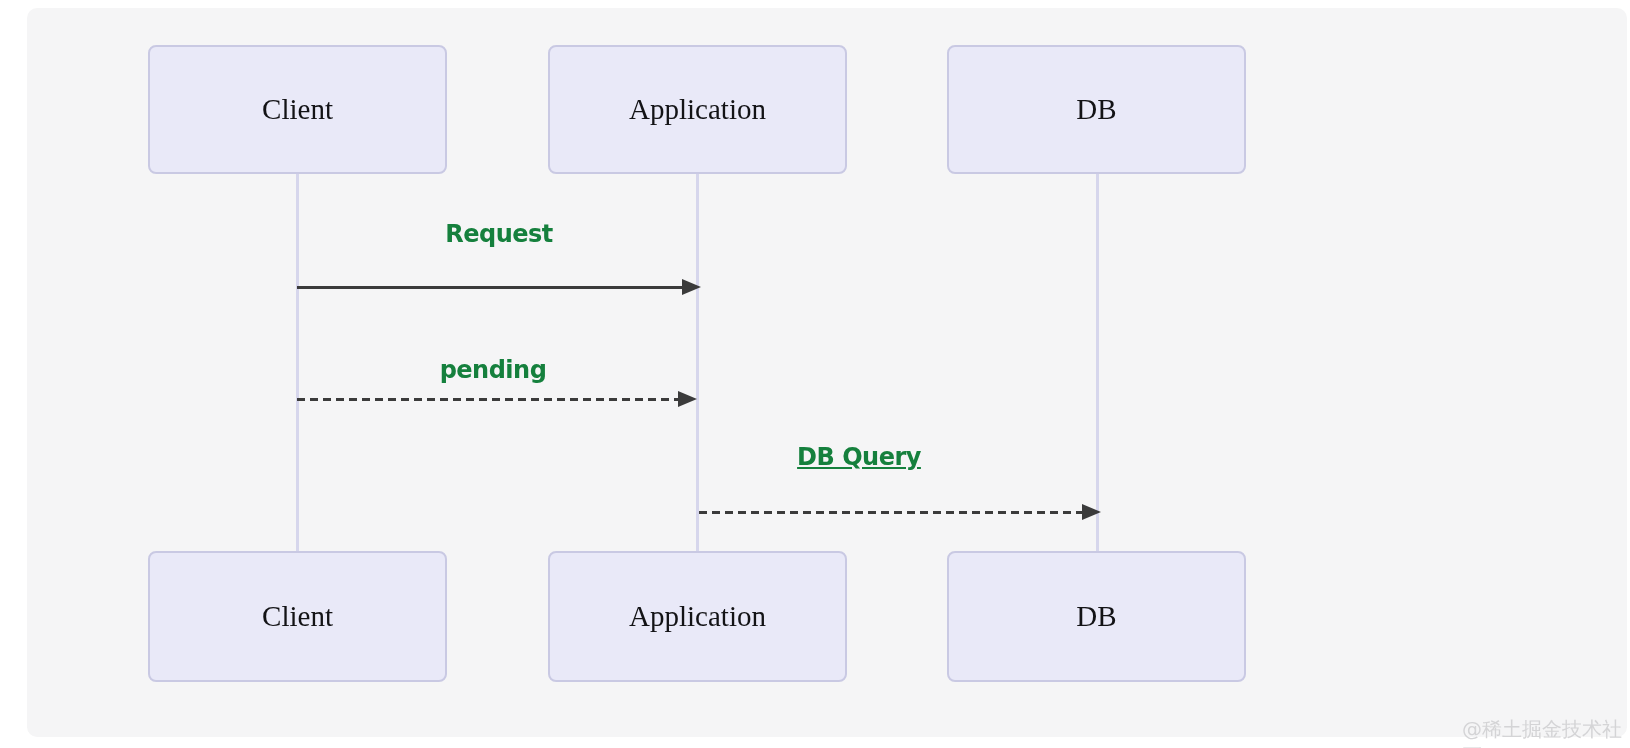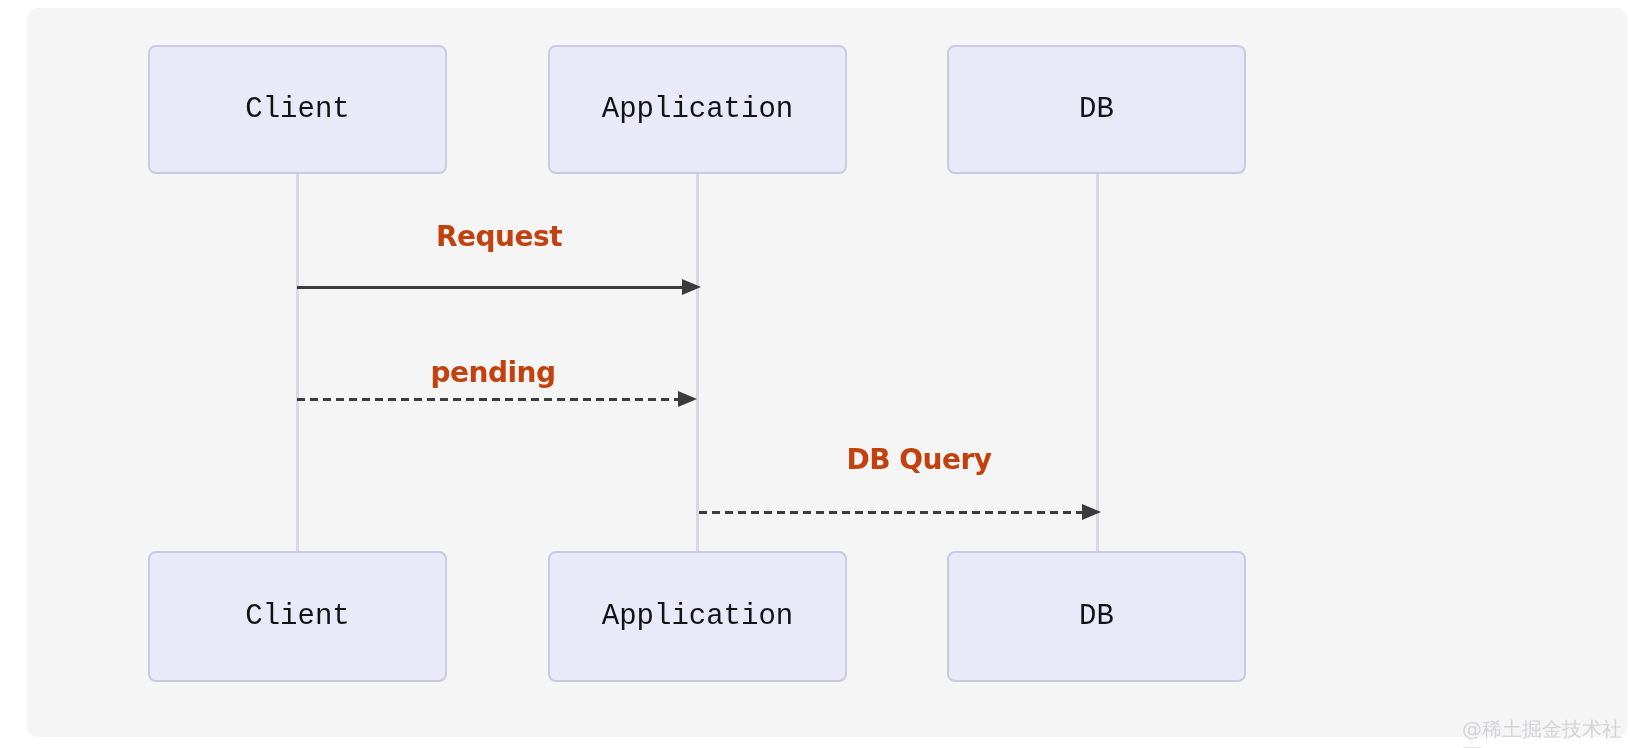--- a/index.html
+++ b/index.html
@@ -30,39 +30,39 @@
     background: #E9E9F8;
     border: 2px solid #C9C9E3;
     border-radius: 8px;
     box-sizing: border-box;
     display: flex;
     align-items: center;
     justify-content: center;
   }
   .pbox.bottom { height: 131px; }
   .plabel {
-    font-family: Liberation Mono, monospace;
+    font-family: Liberation Serif, serif;
     font-size: 29px;
     color: #131316;
   }
   .lifeline {
     position: absolute;
     width: 3px;
     top: 166px;
     height: 377px;
     background: #D6D6EC;
   }
   .msg-label {
     position: absolute;
     transform: translateX(-50%);
     font-family: "DejaVu Sans", sans-serif;
     font-weight: bold;
-    font-size: 28px;
+    font-size: 24px;
     letter-spacing: -0.5px;
-    color: #c2410c;
+    color: #15803d;
     white-space: nowrap;
   }
   .msg-line {
     position: absolute;
     height: 3px;
   }
   .msg-line.solid { background: #3B3B3B; }
   .msg-line.dashed {
     background: repeating-linear-gradient(90deg, #3B3B3B 0 8px, transparent 8px 13px);
   }
@@ -103,21 +103,21 @@
   </div>
 
   <div class="msg-label" style="left:472px; top:212px;">Request</div>
   <div class="msg-line solid" style="left:270px; top:278px; width:390px;"></div>
   <div class="arrowhead" style="left:655px; top:271px;"></div>
 
   <div class="msg-label" style="left:466px; top:322px;margin-top:26px;">pending</div>
   <div class="msg-line dashed" style="left:270px; top:390px; width:383px;"></div>
   <div class="arrowhead" style="left:651px; top:383px;"></div>
 
-  <div class="msg-label" style="left:892px; top:435px;">DB Query</div>
+  <div class="msg-label" style="left:832px; top:435px;text-decoration:underline;">DB Query</div>
   <div class="msg-line dashed" style="left:672px; top:503px; width:384px;"></div>
   <div class="arrowhead" style="left:1055px; top:496px;"></div>
 
   <div class="pbox bottom" style="left:121px; top:543px;">
     <span class="plabel">Client</span>
   </div>
   <div class="pbox bottom" style="left:521px; top:543px;">
     <span class="plabel">Application</span>
   </div>
   <div class="pbox bottom" style="left:920px; top:543px;">

